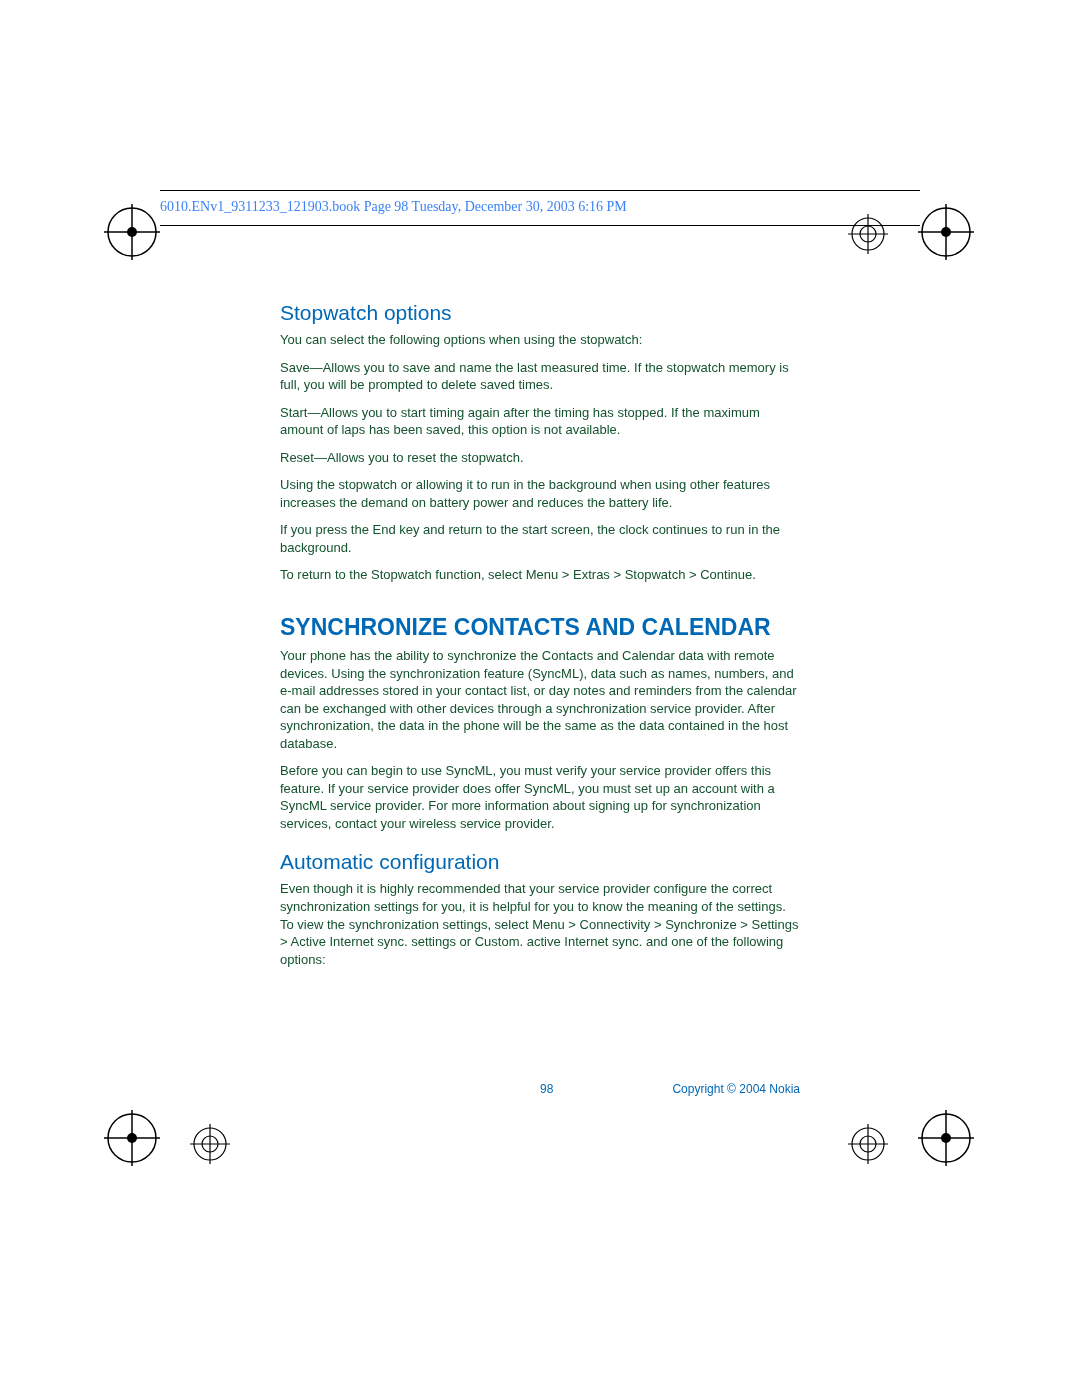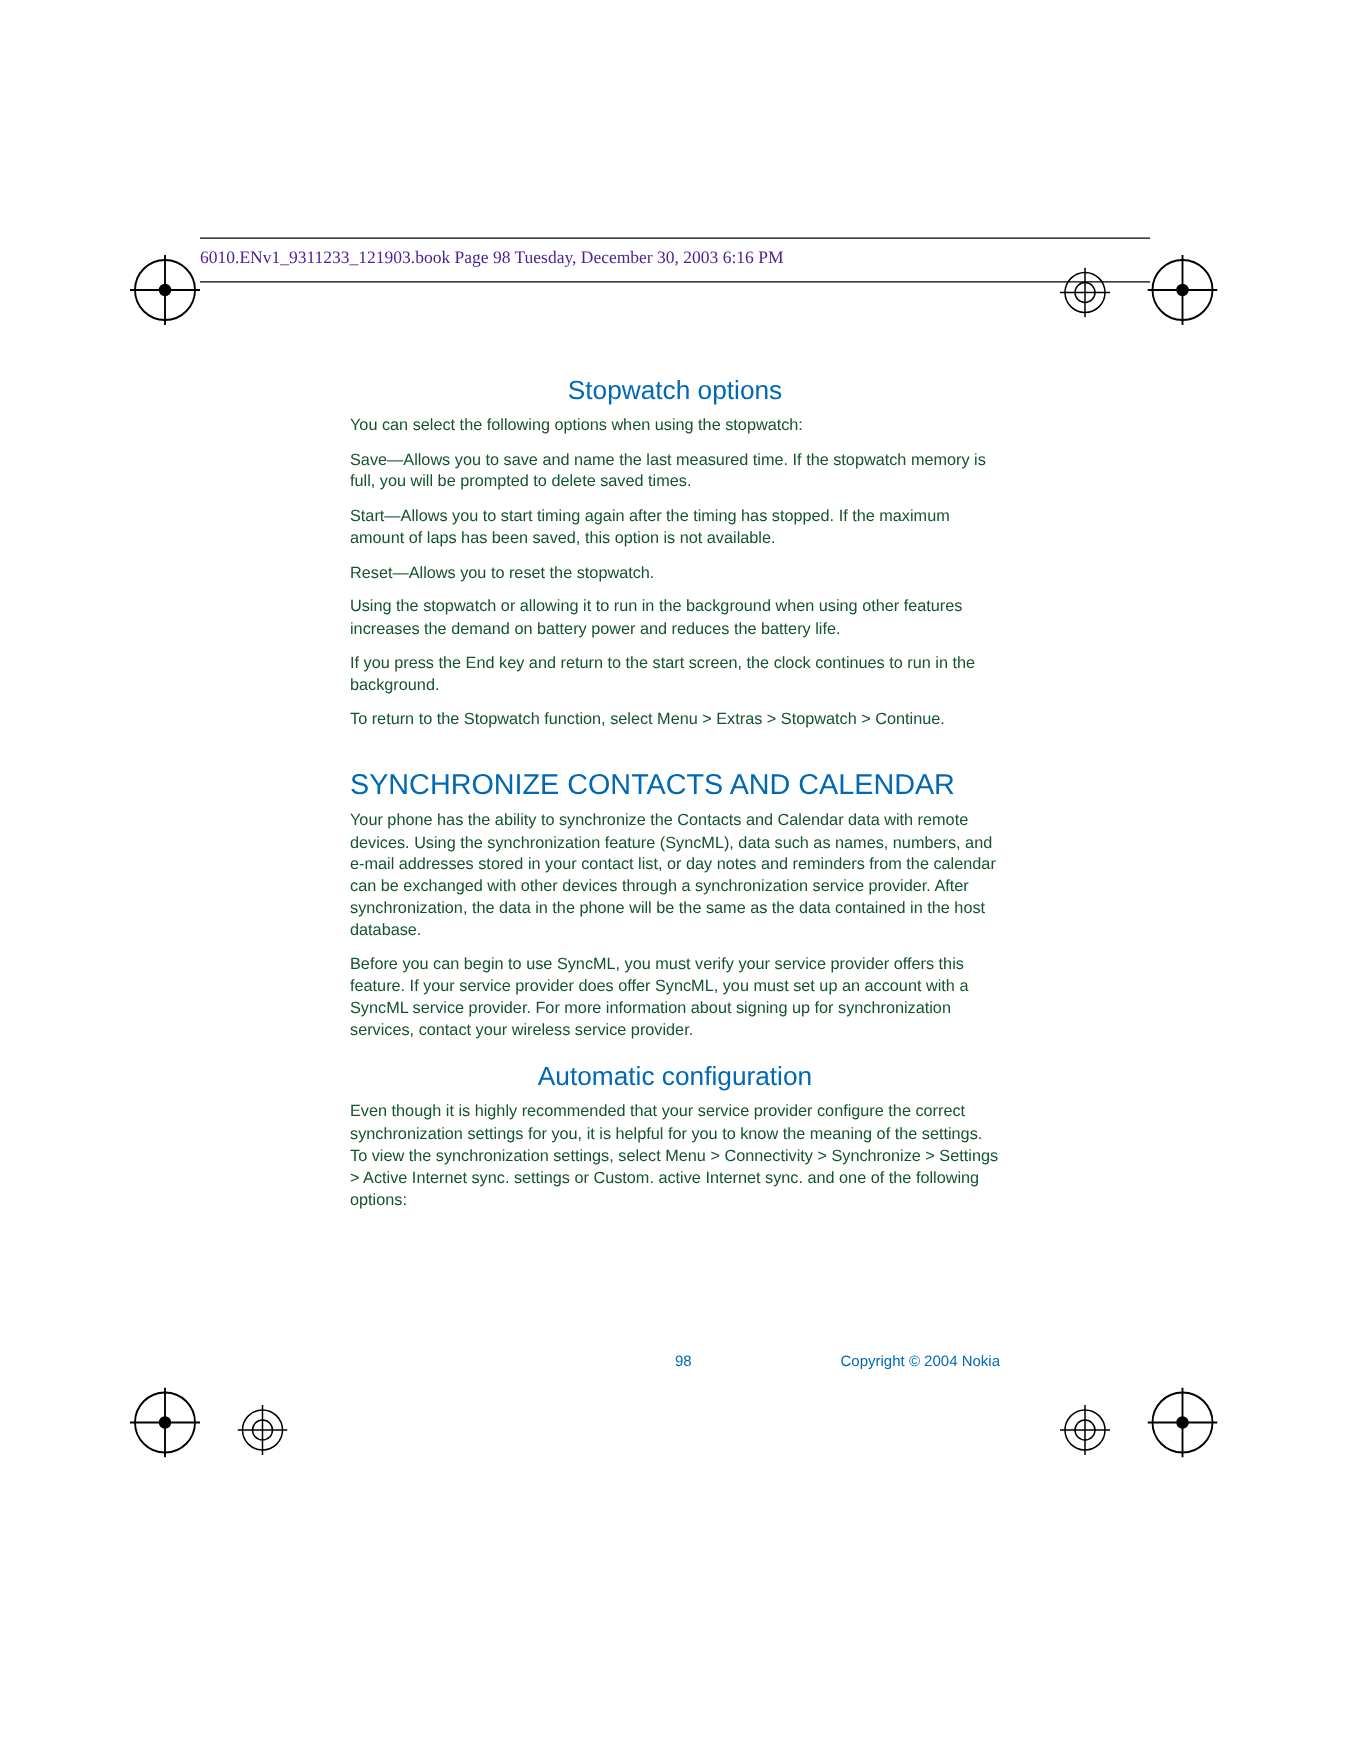--- a/index.html
+++ b/index.html
@@ -14,21 +14,21 @@
   }
   .page {
     position: absolute;
     left: 160px;
     top: 190px;
     width: 760px;
   }
   .header-line {
     font-family: "Times New Roman", serif;
     font-size: 14px;
-    color: #4c1d95;
+    color: #3b82f6;
     padding: 6px 0 10px 0;
     margin-left: 0;
   }
   .header-rule {
     border: 0;
     border-top: 1px solid #000;
     margin: 0 0 2px 0;
   }
   .header-rule2 {
     border: 0;
@@ -38,26 +38,25 @@
   .content {
     margin-left: 120px;
     margin-top: 75px;
     width: 520px;
   }
   .h2 {
     color: #0068b5;
     font-size: 21px;
     font-weight: normal;
     margin: 18px 0 6px 0;
-    text-align: center;
   }
   .h1 {
     color: #0068b5;
     font-size: 23px;
-    font-weight: normal;
+    font-weight: bold;
     margin: 30px 0 6px 0;
   }
   .body-text {
     font-size: 13px;
     line-height: 1.35;
     margin: 0 0 10px 0;
     color: #14532d;
   }
   .footer {
     position: absolute;

